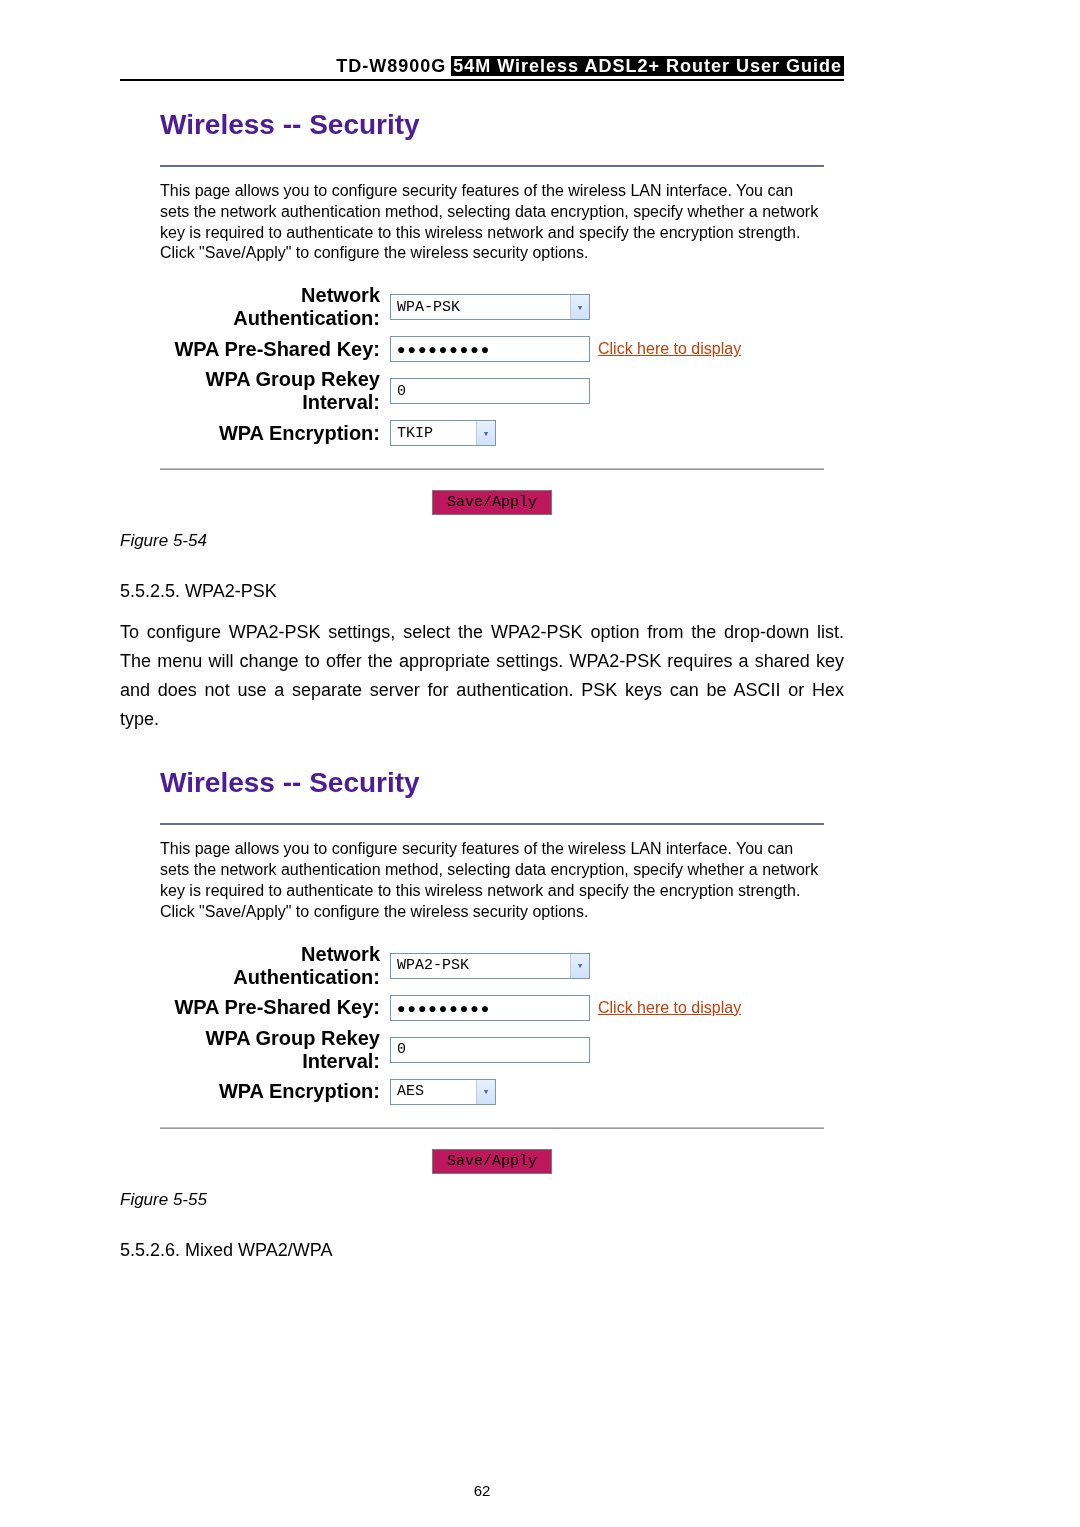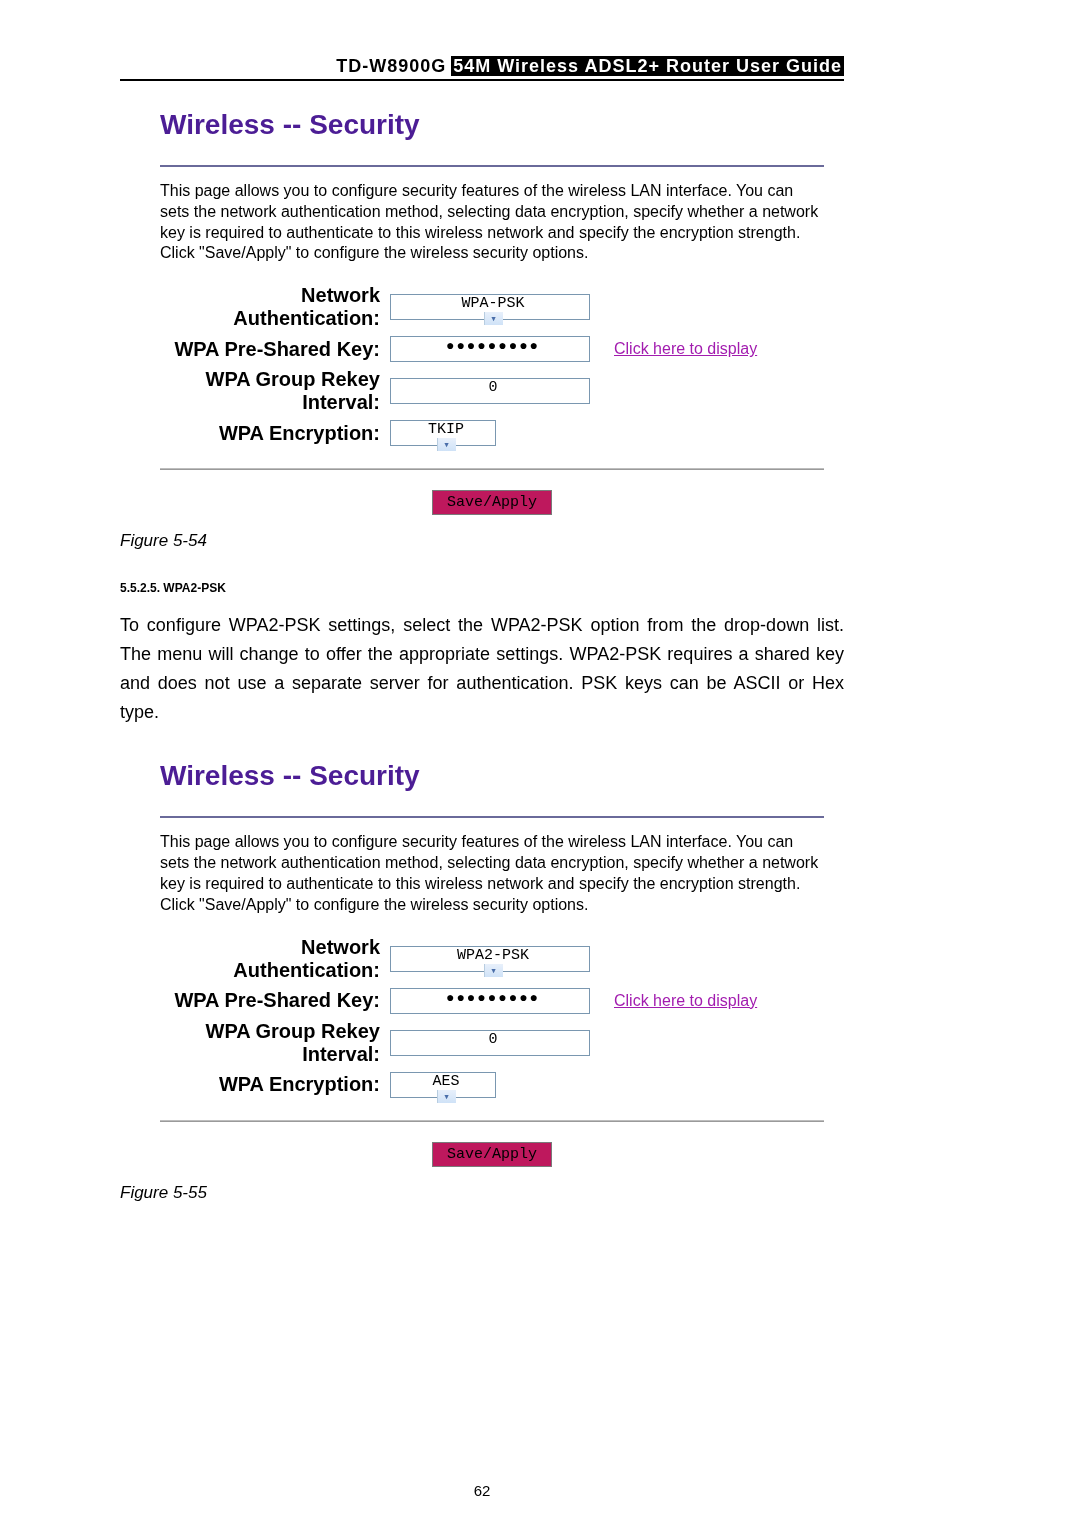--- a/index.html
+++ b/index.html
@@ -70,44 +70,43 @@
   .select-box, .input-box {
     display: inline-flex;
     align-items: center;
     border: 1px solid #7a97b0;
     background: #fff;
     height: 26px;
     font-family: "Courier New", monospace;
     font-size: 15px;
     padding-left: 6px;
     box-sizing: border-box;
-    flex-direction: column;
   }
   .select-box {
     justify-content: space-between;
   }
   .select-box.wide { width: 200px; }
   .select-box.narrow { width: 106px; }
   .input-box.wide { width: 200px; }
   .chev {
     width: 18px;
     height: 24px;
     border-left: 1px solid #b8cde0;
     background: linear-gradient(#e8f0fb,#cfe2f7);
     display: flex;
     align-items: center;
     justify-content: center;
     color: #4a6ea9;
     font-size: 11px;
   }
   .link-red {
-    color: #a21caf;
+    color: #c2410c;
     text-decoration: underline;
     font-size: 16px;
-    margin-left: 24px;
+    margin-left: 8px;
   }
   .dots {
     letter-spacing: 2px;
     font-family: Arial, sans-serif;
     font-size: 14px;
   }
   .save-row {
     text-align: center;
     padding: 20px 0 10px 0;
     border-top: 1px solid #bbb;
@@ -123,22 +122,22 @@
     padding: 3px 14px;
   }
   .fig-cap {
     text-align: left;
     font-size: 17px;
     margin-top: 6px;
     margin-bottom: 30px;
     font-style: italic;
   }
   .section-num {
-    font-weight: bold;
-    font-size: 12px;
+    font-weight: normal;
+    font-size: 18px;
     margin: 0 0 16px 0;
   }
   .body-text {
     font-size: 18px;
     line-height: 1.6;
     text-align: justify;
     margin-bottom: 24px;
   }
   .page-num {
     position: absolute;
@@ -250,15 +249,16 @@
       </div>
     </div>
 
     <hr class="hr-thin">
   </div>
   <div class="save-row no-border" style="margin-left:40px; margin-right:20px;">
     <span class="btn">Save/Apply</span>
   </div>
   <div class="fig-cap">Figure 5-55</div>
 
+  <div class="section-num">5.5.2.6.   Mixed WPA2/WPA</div>
 
   <div class="page-num">62</div>
 </div>
 
 </body></html>

